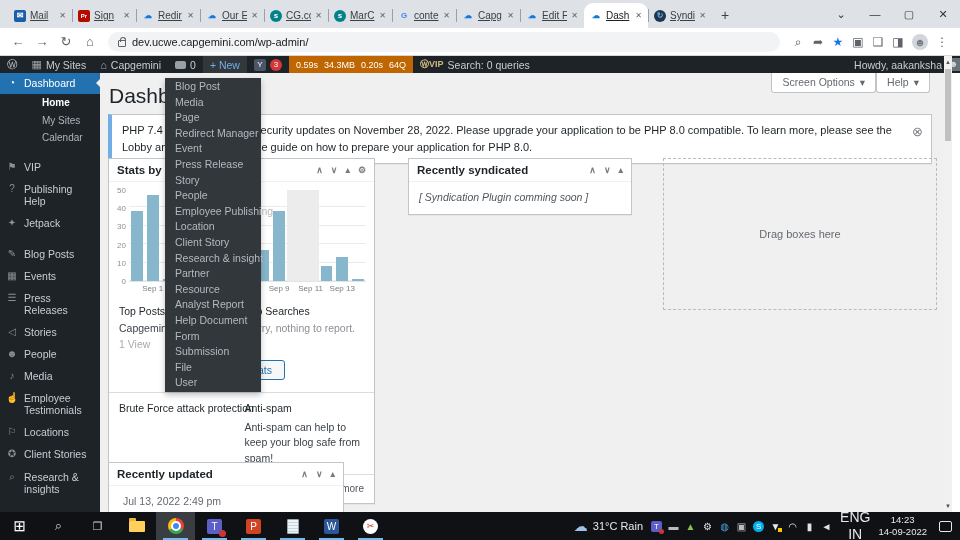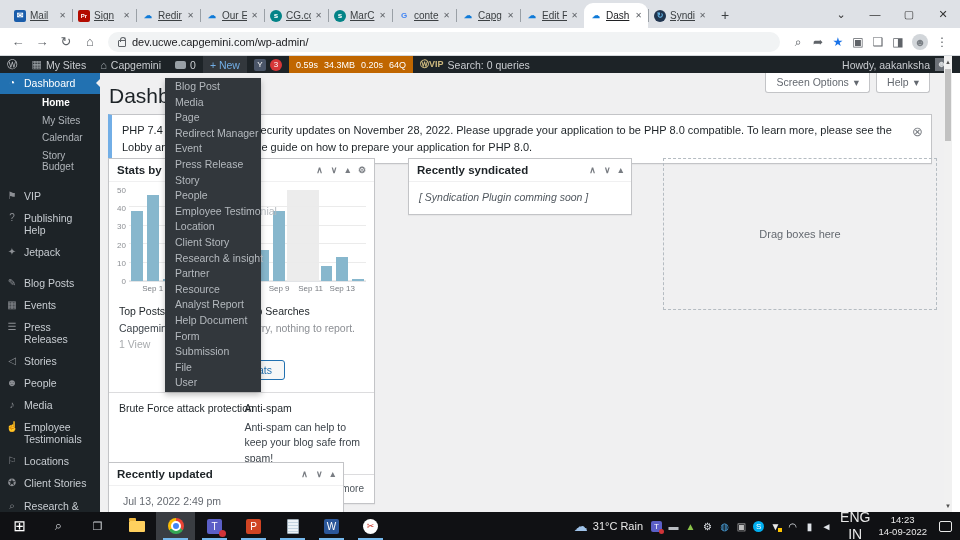--- a/index.html
+++ b/index.html
@@ -33,38 +33,38 @@
   
   .adminbar{position:absolute;top:56px;left:0;right:0;height:17px;background:#1d2327;display:flex;align-items:center;color:#c9ccd0;font-size:10.5px;z-index:40;}
   .ab-item{padding:0 7px;height:100%;display:flex;align-items:center;gap:4px;white-space:nowrap;}
   .ab-glyph{font-size:11px;color:#9ca2a7;}
   .ab-new{background:#32373c;color:#72aee6;}
   .bubble{width:11px;height:8px;background:#98a0a6;border-radius:2px;}
   .yoast{width:12px;height:12px;background:#4a5568;border-radius:2px;color:#fff;font-size:8px;line-height:12px;text-align:center;}
   .ab-badge{background:#d63638;color:#fff;border-radius:50%;min-width:12px;height:12px;font-size:8px;line-height:12px;text-align:center;}
   .ab-perf{background:#c06600;color:#fff;font-size:9px;gap:6px;}
   .vip-logo{color:#cdb87e;font-weight:bold;font-size:9px;}
-  .ab-right{margin-left:auto;display:flex;align-items:center;gap:5px;padding-right:12px;}
+  .ab-right{margin-left:auto;display:flex;align-items:center;gap:5px;}
   .ab-avatar{width:13px;height:13px;background:#6c7178;color:#d5d8db;font-size:9px;line-height:13px;text-align:center;}
 
   
   .wp-sidebar{position:absolute;left:0;top:72px;width:100px;height:440px;background:#1d2327;font-size:10.5px;color:#c8cdd2;overflow:hidden;z-index:5;}
   .sb-item{display:flex;gap:6px;padding:5px 6px;align-items:flex-start;line-height:1.15;position:relative;}
   .sb-item .glyph{width:12px;flex:0 0 12px;color:#8c8f94;font-size:10px;text-align:center;}
   .sb-item.active{background:#2271b1;color:#fff;}
   .sb-item.active .glyph{color:#fff;}
   .sb-item.active::after{content:"";position:absolute;right:0;top:7px;border:4px solid transparent;border-right-color:#f0f0f1;}
   .sb-item.sub{padding:3px 6px 3px 24px;font-size:10px;color:#b0b5ba;}
   .sb-item.current{color:#fff;font-weight:bold;}
   .sb-item.gap{margin-top:9px;}
 
   
   .main{position:absolute;left:100px;top:72px;width:844px;height:440px;background:#f0f0f1;overflow:hidden;}
   .page-title{position:absolute;left:9px;top:12px;font-size:21px;font-weight:400;color:#1d2327;}
-  .screen-opts{position:absolute;top:0;right:14px;display:flex;gap:6px;}
+  .screen-opts{position:absolute;top:0;right:14px;display:flex;}
   .so-btn{background:#fff;border:1px solid #c3c4c7;border-top:none;border-radius:0 0 3px 3px;padding:4px 10px;font-size:10.5px;color:#646970;display:flex;gap:5px;align-items:center;}
   .notice{position:absolute;left:8px;top:42px;width:824px;background:#fff;border:1px solid #c3c4c7;border-left:4px solid #72aee6;box-shadow:0 1px 1px rgba(0,0,0,.04);padding:7px 34px 7px 10px;font-size:11px;line-height:1.55;color:#1d2327;}
   .notice-close{position:absolute;right:8px;top:7px;color:#787c82;font-size:13px;}
 
   .postbox{position:absolute;background:#fff;border:1px solid #c3c4c7;box-shadow:0 1px 1px rgba(0,0,0,.04);}
   .pb-head{display:flex;align-items:center;padding:5px 8px;border-bottom:1px solid #f0f0f1;font-size:11.5px;font-weight:bold;color:#1d2327;}
   .pb-ctrls{margin-left:auto;display:flex;gap:8px;color:#787c82;font-size:9px;}
 
   #stats-box{left:8px;top:86px;width:267px;}
   .chart{display:flex;padding:8px 8px 0 6px;}
@@ -292,24 +292,20 @@
       <span>Home</span>
     </div>
     <div class="sb-item sub">
       <span class="glyph"></span>
       <span>My Sites</span>
     </div>
     <div class="sb-item sub">
       <span class="glyph"></span>
       <span>Calendar</span>
     </div>
-    <div class="sb-item sub">
-      <span class="glyph"></span>
-      <span>Story Budget</span>
-    </div>
     <div class="sb-item item gap">
       <span class="glyph">⚑</span>
       <span>VIP</span>
     </div>
     <div class="sb-item item">
       <span class="glyph">?</span>
       <span>Publishing Help</span>
     </div>
     <div class="sb-item item">
       <span class="glyph">✦</span>
@@ -561,21 +557,21 @@
 <div class="dropdown">
 
 <div class="dd-item">Blog Post</div>
     <div class="dd-item">Media</div>
     <div class="dd-item">Page</div>
     <div class="dd-item">Redirect Manager</div>
     <div class="dd-item">Event</div>
     <div class="dd-item">Press Release</div>
     <div class="dd-item">Story</div>
     <div class="dd-item">People</div>
-    <div class="dd-item">Employee Testimonial</div>
+    <div class="dd-item">Employee Publishing</div>
     <div class="dd-item">Location</div>
     <div class="dd-item">Client Story</div>
     <div class="dd-item">Research &amp; insight</div>
     <div class="dd-item">Partner</div>
     <div class="dd-item">Resource</div>
     <div class="dd-item">Analyst Report</div>
     <div class="dd-item">Help Document</div>
     <div class="dd-item">Form</div>
     <div class="dd-item">Submission</div>
     <div class="dd-item">File</div>

